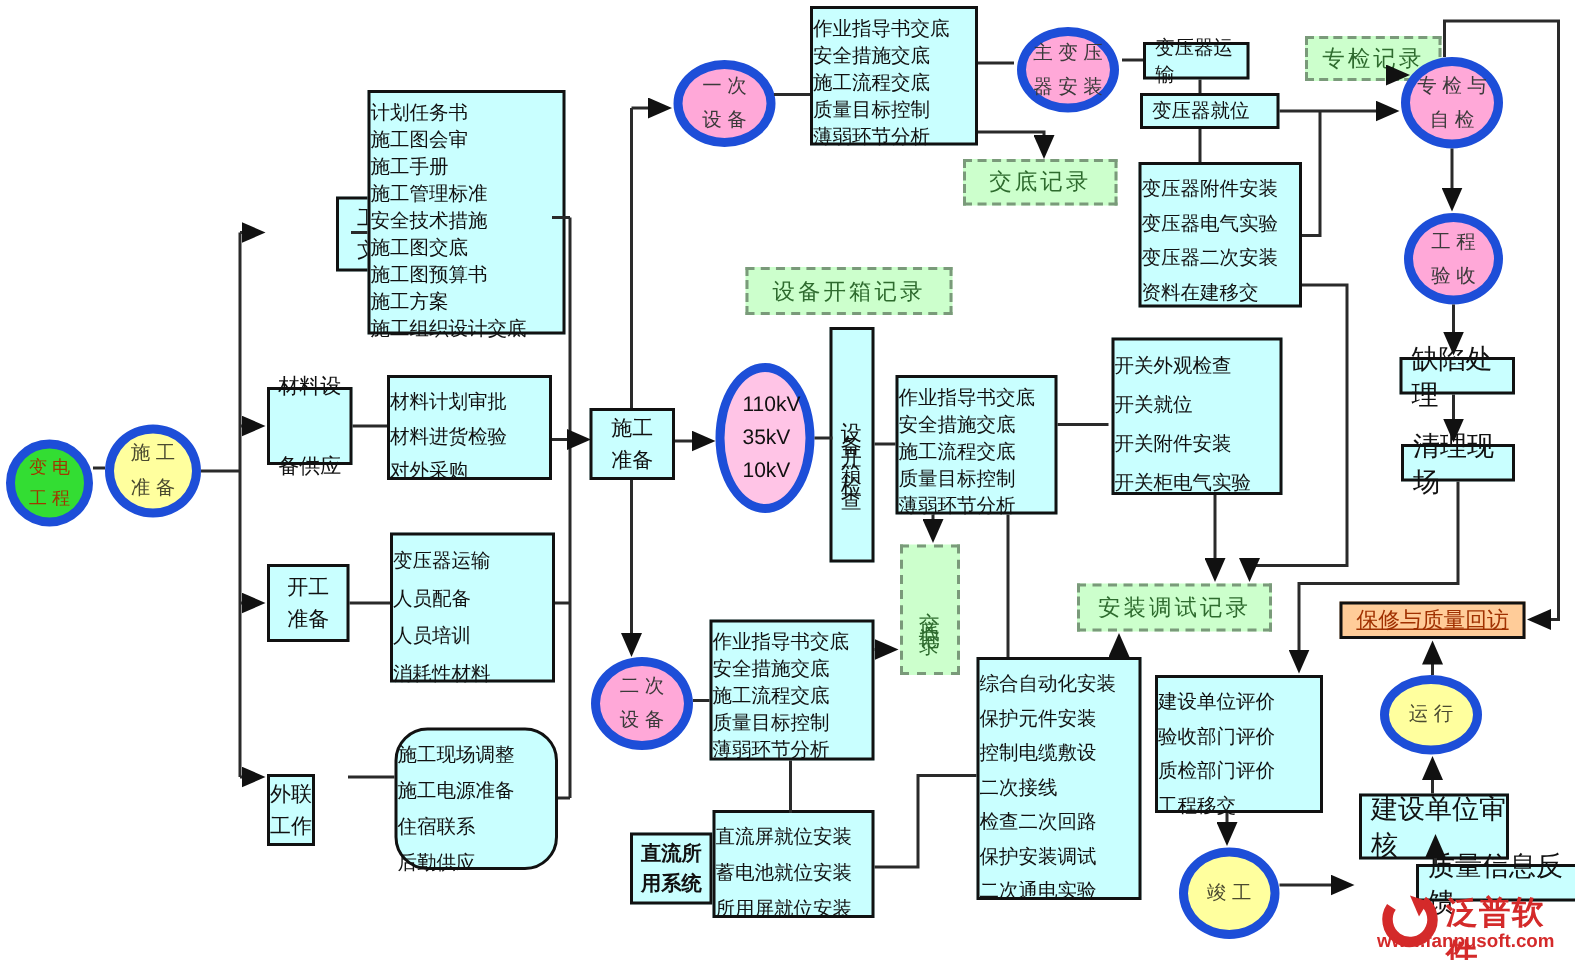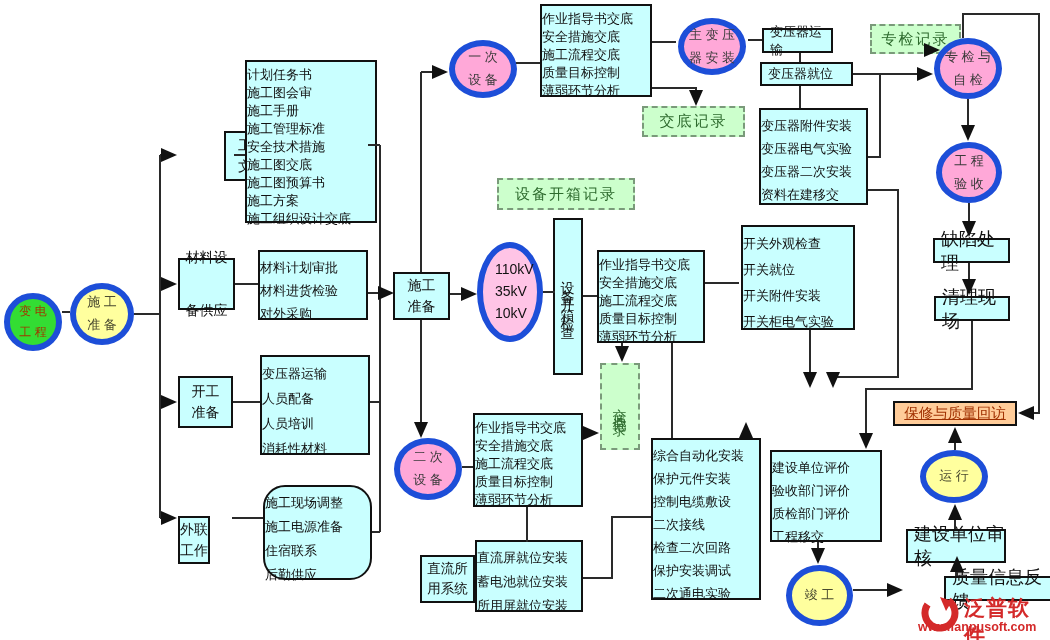--- a/index.html
+++ b/index.html
@@ -137,20 +137,21 @@
 
   <div class="ellipse pink" style="left:678px;top:18px;width:68px;height:57px;">
     <span>主 变 压</span>
     <span>器 安 装</span>
   </div>
 
   <div class="record" style="left:642px;top:106px;width:103px;height:31px;">交底记录</div>
   <div class="record" style="left:497px;top:178px;width:138px;height:32px;">设备开箱记录</div>
   <div class="record vrec" style="left:600px;top:363px;width:40px;height:87px;">交底记录</div>
   <div class="record" style="left:838px;top:24px;width:91px;height:30px;margin-left:32px;">专检记录</div>
+  <div class="record" style="left:718px;top:389px;width:130px;height:32px;">安装调试记录</div>
 
   <div class="box simple" style="left:762px;top:28px;width:71px;height:25px;font-size:13px;">变压器运输</div>
   <div class="box simple" style="left:760px;top:62px;width:93px;height:24px;font-size:13px;">变压器就位</div>
   <div class="box list lh23" style="left:759px;top:108px;width:109px;height:97px;">
       <div class="li">变压器附件安装</div>
       <div class="li">变压器电气实验</div>
       <div class="li">变压器二次安装</div>
       <div class="li">资料在建移交</div>
     </div>
   <div class="ellipse pink" style="left:934px;top:38px;width:68px;height:61px;">
@@ -164,21 +165,21 @@
   <div class="box simple" style="left:933px;top:238px;width:77px;height:25px;">缺陷处理</div>
   <div class="box simple" style="left:934px;top:296px;width:76px;height:25px;">清理现场</div>
 
   <div class="box list lh26" style="left:741px;top:225px;width:114px;height:105px;">
       <div class="li">开关外观检查</div>
       <div class="li">开关就位</div>
       <div class="li">开关附件安装</div>
       <div class="li">开关柜电气实验</div>
     </div>
 
-  <div class="box cat" style="left:420px;top:555px;width:55px;height:48px;font-size:13.5px;">
+  <div class="box cat" style="left:420px;top:555px;width:55px;height:48px;font-size:13.5px;font-weight:bold;">
     <span>直流所</span>
     <span>用系统</span>
   </div>
   <div class="box list lh24" style="left:475px;top:540px;width:108px;height:72px;">
       <div class="li">直流屏就位安装</div>
       <div class="li">蓄电池就位安装</div>
       <div class="li">所用屏就位安装</div>
     </div>
   <div class="box list lh23" style="left:651px;top:438px;width:110px;height:162px;">
       <div class="li">综合自动化安装</div>
@@ -193,21 +194,21 @@
       <div class="li">建设单位评价</div>
       <div class="li">验收部门评价</div>
       <div class="li">质检部门评价</div>
       <div class="li">工程移交</div>
     </div>
 
   <div class="box simple orange" style="left:893px;top:401px;width:124px;height:25px;text-decoration:underline;">保修与质量回访</div>
   <div class="ellipse yellow" style="left:920px;top:450px;width:68px;height:53px;">
     <span>运  行</span>
   </div>
-  <div class="box simple" style="left:906px;top:529px;width:100px;height:34px;">建设单位审核</div>
+  <div class="box simple" style="left:906px;top:529px;width:100px;height:44px;">建设单位审核</div>
   <div class="box simple" style="left:904px;top:576px;width:110px;height:25px;margin-left:40px;">质量信息反馈</div>
   <div class="ellipse yellow" style="left:786px;top:565px;width:67px;height:61px;">
     <span>竣  工</span>
   </div>
 
   <svg class="wires" width="1050" height="640">
     <defs>
       <marker id="ah" markerWidth="9" markerHeight="7" refX="6" refY="3.5" orient="auto">
         <path d="M0,0 L8,3.5 L0,7 z" fill="#111"></path>
       </marker>

